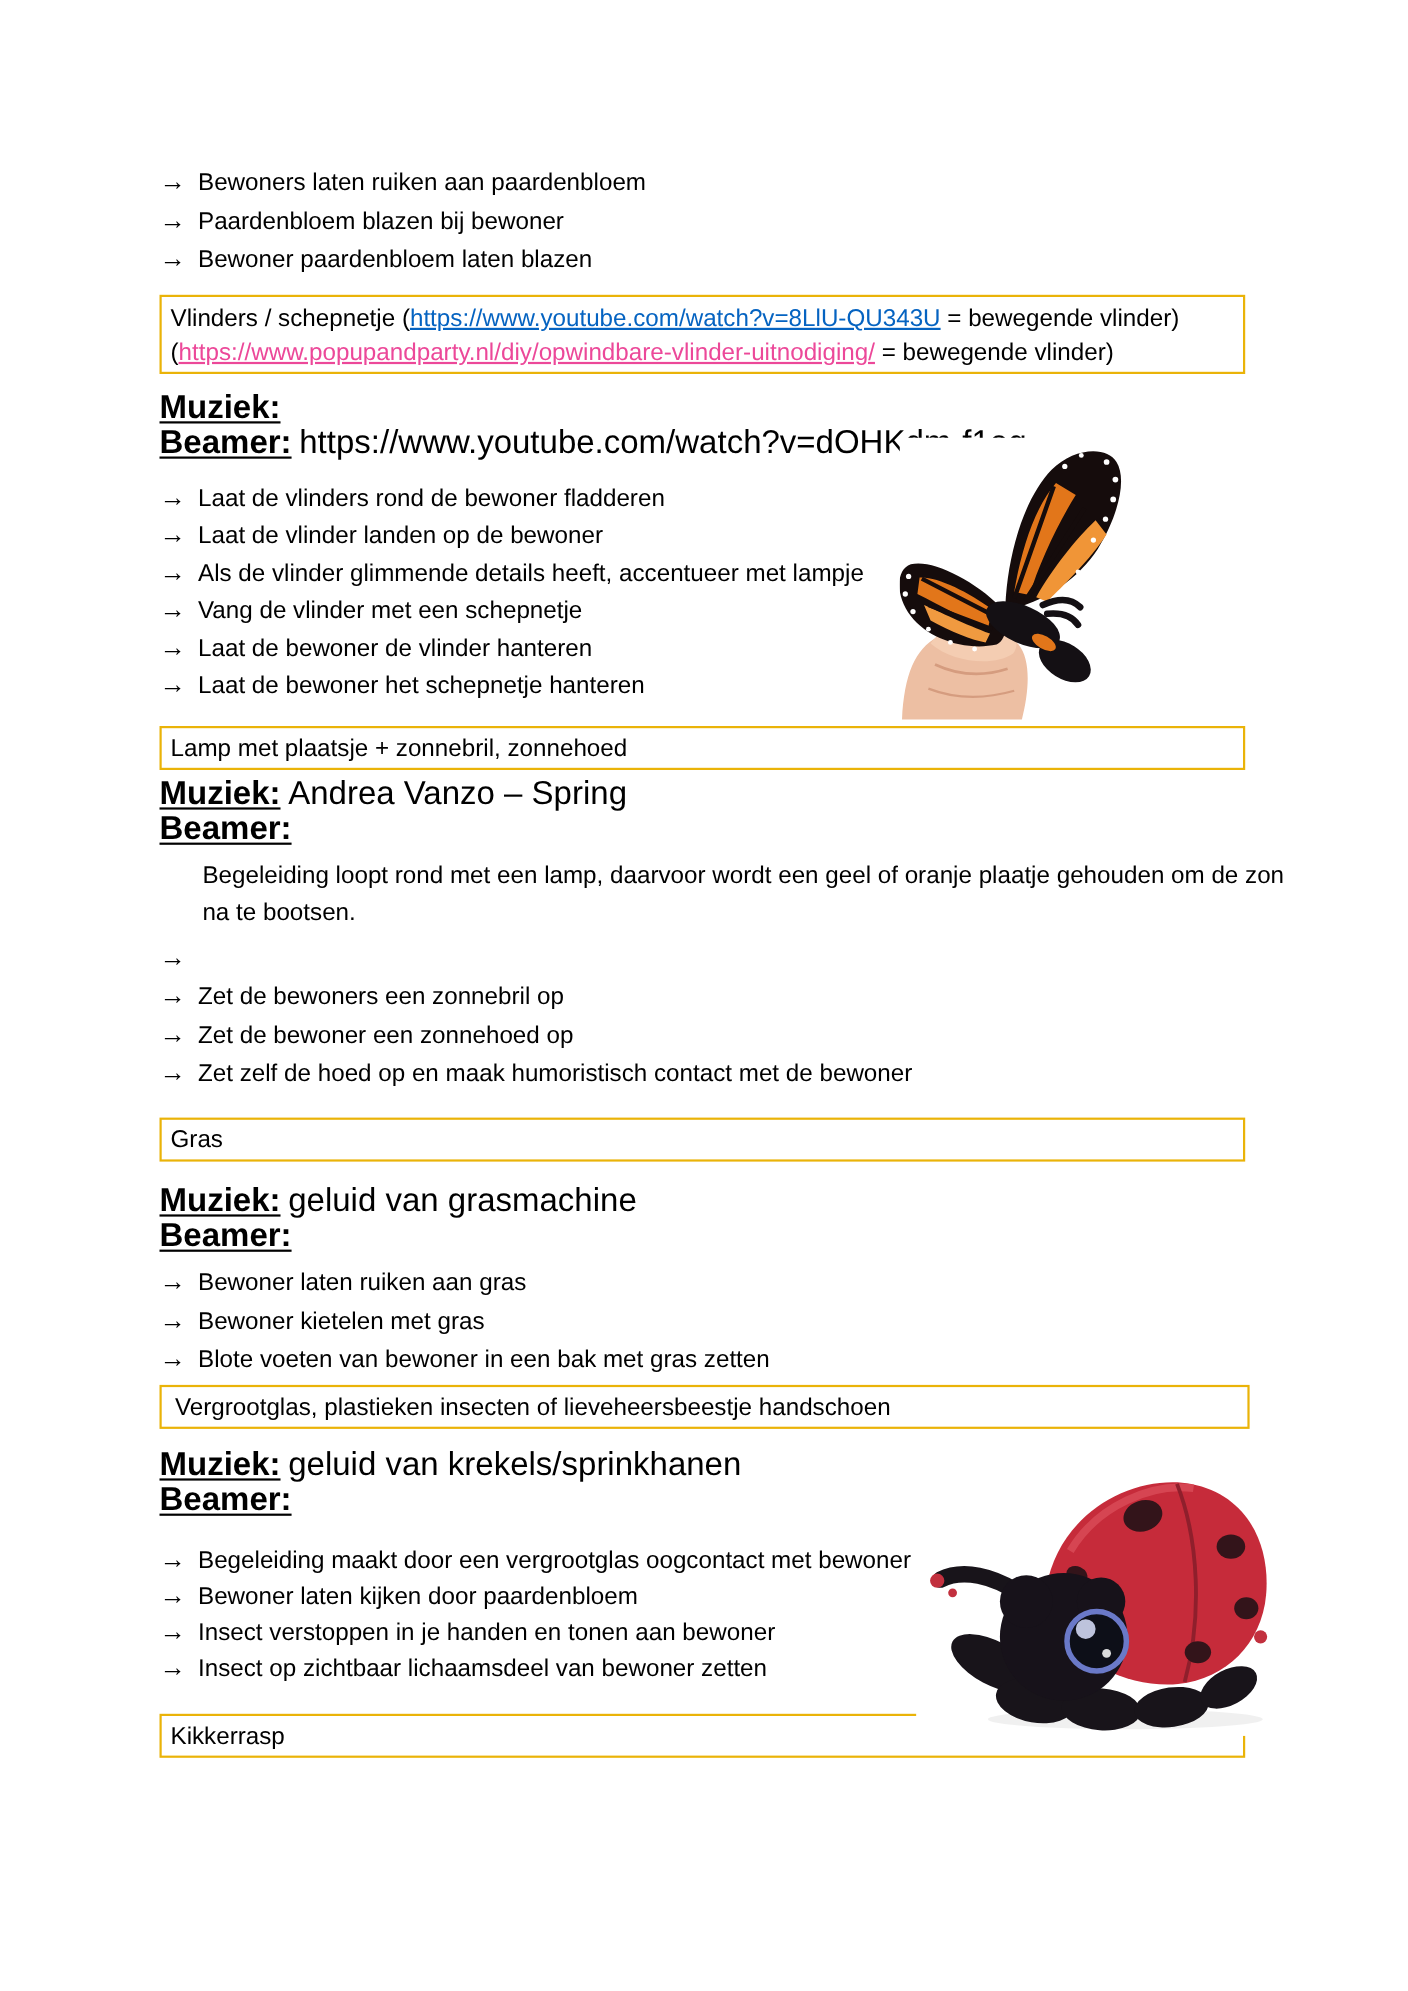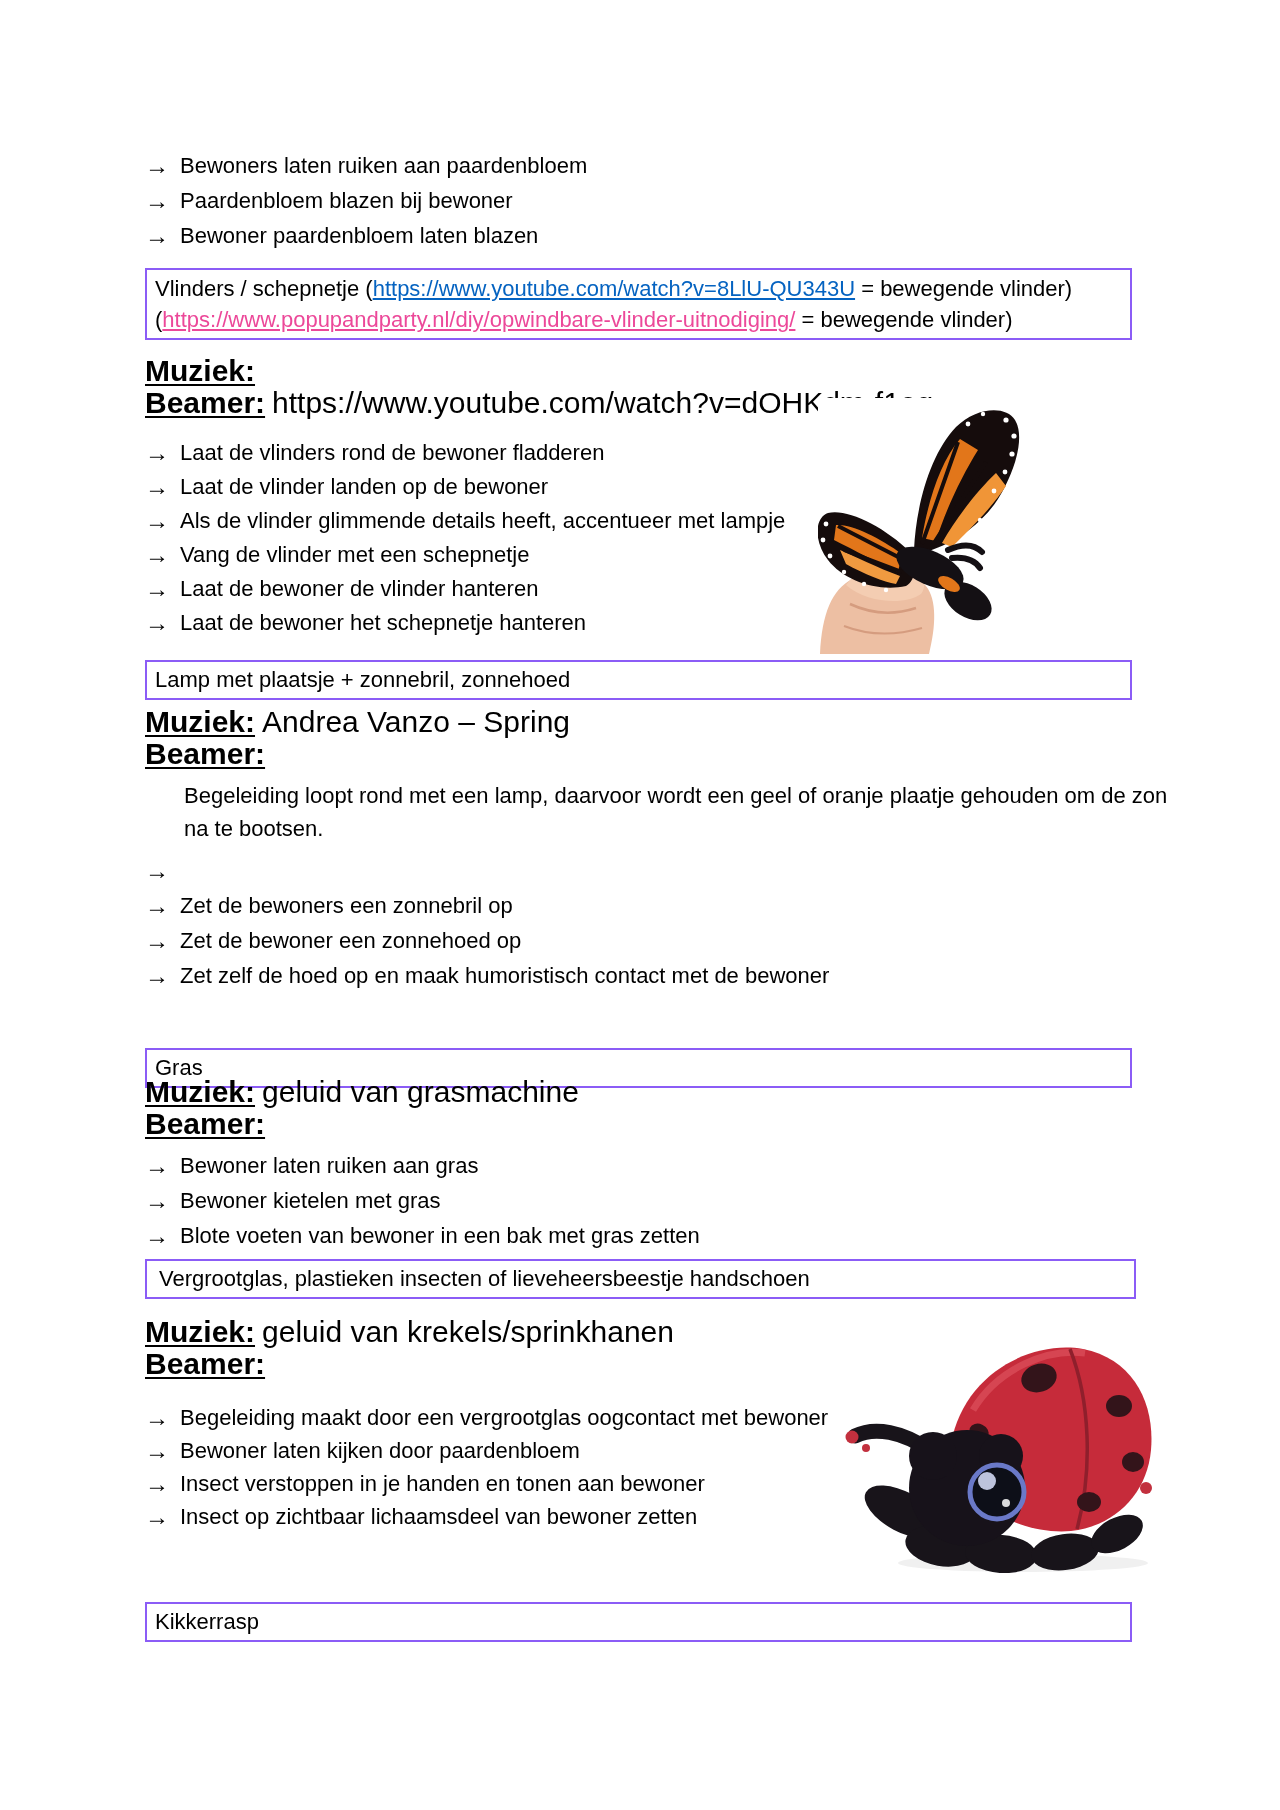--- a/index.html
+++ b/index.html
@@ -10,21 +10,21 @@
   }
   .abs{position:absolute;left:145px;}
   
   .bullets{display:flex;flex-direction:column;}
   .brow{display:flex;align-items:center;height:35px;font-size:22px;}
   .brow.h34{height:34px;}
   .brow.h33{height:33px;}
   .arr{margin-right:11px;font-size:24px;}
   
   .hbox{
-    width:967px;border:2px solid #8b5cf6;background:#fff;
+    width:967px;border:2px solid #eab308;background:#fff;
     padding:3px 8px;font-size:22px;line-height:31px;
   }
   .hbox.two{line-height:31px;}
   
   .music{display:flex;flex-direction:column;font-size:30px;}
   .mrow{height:32px;display:flex;align-items:center;}
   .mlabel{font-weight:700;text-decoration:underline;text-decoration-thickness:2px;text-underline-offset:3px;margin-right:7px;}
   .para{width:1005px;font-size:22px;line-height:33px;}
   a.doclink{text-decoration:underline;cursor:pointer;}
   .photo{position:absolute;background:#fff;z-index:2;}
@@ -170,21 +170,21 @@
     <div class="brow">
         <span class="arr">→</span>
         <span>Zet de bewoner een zonnehoed op</span>
       </div>
     <div class="brow">
         <span class="arr">→</span>
         <span>Zet zelf de hoed op en maak humoristisch contact met de bewoner</span>
       </div>
   </div>
 
-  <div class="abs hbox" style="top:1016px;line-height:30px;margin-top:32px;">
+  <div class="abs hbox" style="top:1016px;line-height:30px;">
     <span>Gras</span>
   </div>
 
   <div class="abs music" style="top:1076px;">
     <div class="mrow">
       <span class="mlabel">Muziek:</span>
       <span>geluid van grasmachine</span>
     </div>
     <div class="mrow">
       <span class="mlabel">Beamer:</span>
@@ -277,17 +277,17 @@
 
       <circle cx="164" cy="172" r="27" fill="#0d0f18"></circle>
       <circle cx="164" cy="172" r="27" fill="none" stroke="#6a79c8" stroke-width="5"></circle>
       <circle cx="154" cy="161" r="9" fill="#ccd3ee" opacity="0.92"></circle>
       <circle cx="173" cy="183" r="4" fill="#ffffff" opacity="0.85"></circle>
 
       <circle cx="313" cy="168" r="6" fill="#c2303e"></circle>
     </svg>
   </div>
 
-  <div class="abs hbox box5" style="top:1558px;line-height:30px;margin-top:44px;">
+  <div class="abs hbox box5" style="top:1558px;line-height:30px;">
     <span>Kikkerrasp</span>
   </div>
 
 </div>
 
 </body></html>

